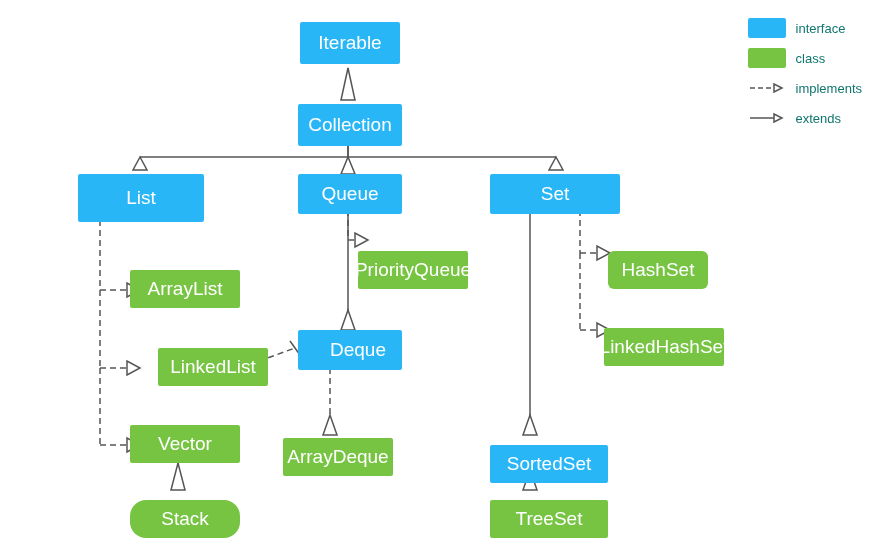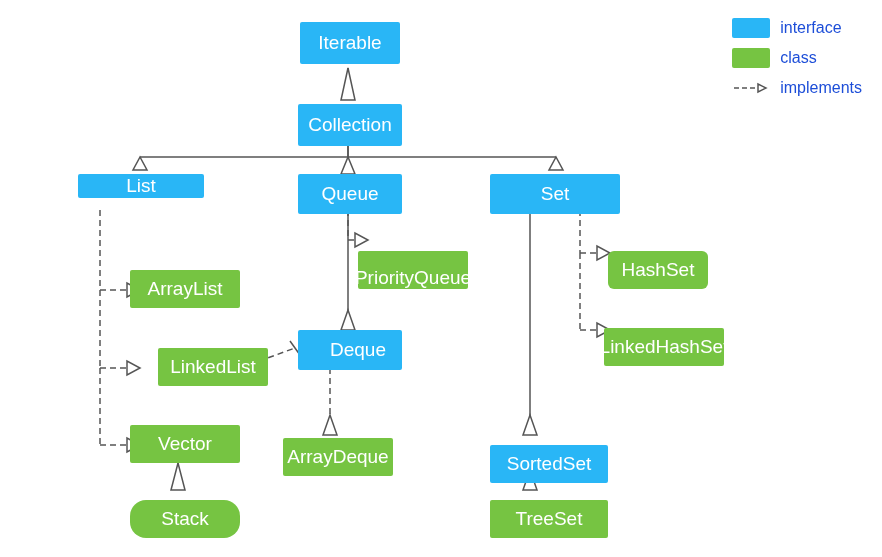--- a/index.html
+++ b/index.html
@@ -57,22 +57,22 @@
       right: 20px;
       display: flex;
       flex-direction: column;
       gap: 10px;
     }
 
     .legend-item {
       display: flex;
       align-items: center;
       gap: 10px;
-      font-size: 16px;
-      color: #1d4ed8;
+      font-size: 13px;
+      color: #0f766e;
     }
 
     .legend-box {
       width: 38px;
       height: 20px;
       border-radius: 2px;
     }
 
     .legend-box-interface {
       background-color: #29B6F6;
@@ -157,37 +157,37 @@
   </svg>
 
   <div class="node node-interface" style="left:300px; top:22px; width:100px; height:42px;">
     <span>Iterable</span>
   </div>
 
   <div class="node node-interface" style="left:298px; top:104px; width:104px; height:42px;">
     <span>Collection</span>
   </div>
 
-  <div class="node node-interface" style="left:78px; top:174px; width:126px; height:24px;">
+  <div class="node node-interface" style="left:78px; top:174px; width:126px; height:48px;">
     <span>List</span>
   </div>
 
   <div class="node node-interface" style="left:298px; top:174px; width:104px; height:40px;">
     <span>Queue</span>
   </div>
 
   <div class="node node-interface" style="left:490px; top:174px; width:130px; height:40px;">
     <span>Set</span>
   </div>
 
   <div class="node node-class" style="left:130px; top:270px; width:110px; height:38px;">
     <span>ArrayList</span>
   </div>
 
-  <div class="node node-class" style="left:358px; top:251px; width:110px; height:38px;align-items:flex-end;">
+  <div class="node node-class" style="left:358px; top:251px; width:110px; height:38px;">
     <span>PriorityQueue</span>
   </div>
 
   <div class="node node-class" style="left:608px; top:251px; width:100px; height:38px;border-radius:6px;">
     <span>HashSet</span>
   </div>
 
   <div class="node node-class" style="left:130px; top:348px; width:110px; height:38px;margin-left:28px;">
     <span>LinkedList</span>
   </div>
@@ -229,15 +229,22 @@
       <div class="legend-box legend-box-class"></div>
       <span>class</span>
     </div>
     <div class="legend-item">
       <svg width="38" height="20">
         <line x1="2" y1="10" x2="28" y2="10" stroke="#555" stroke-width="1.5" stroke-dasharray="5,3"></line>
         <polygon points="26,6 26,14 34,10" fill="white" stroke="#555" stroke-width="1.5"></polygon>
       </svg>
       <span>implements</span>
     </div>
+    <div class="legend-item">
+      <svg width="38" height="20">
+        <line x1="2" y1="10" x2="28" y2="10" stroke="#555" stroke-width="1.5"></line>
+        <polygon points="26,6 26,14 34,10" fill="white" stroke="#555" stroke-width="1.5"></polygon>
+      </svg>
+      <span>extends</span>
+    </div>
   </div>
 
 </div>
 
 </body></html>

